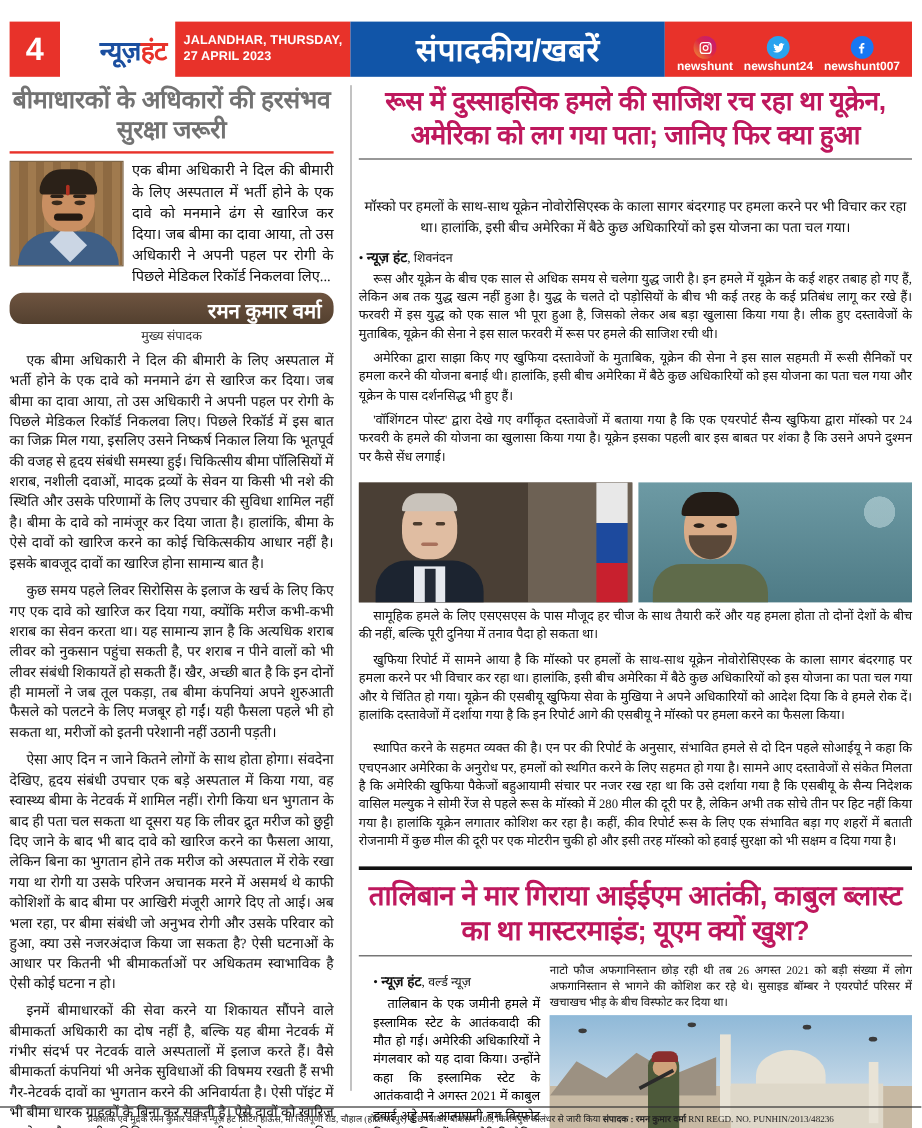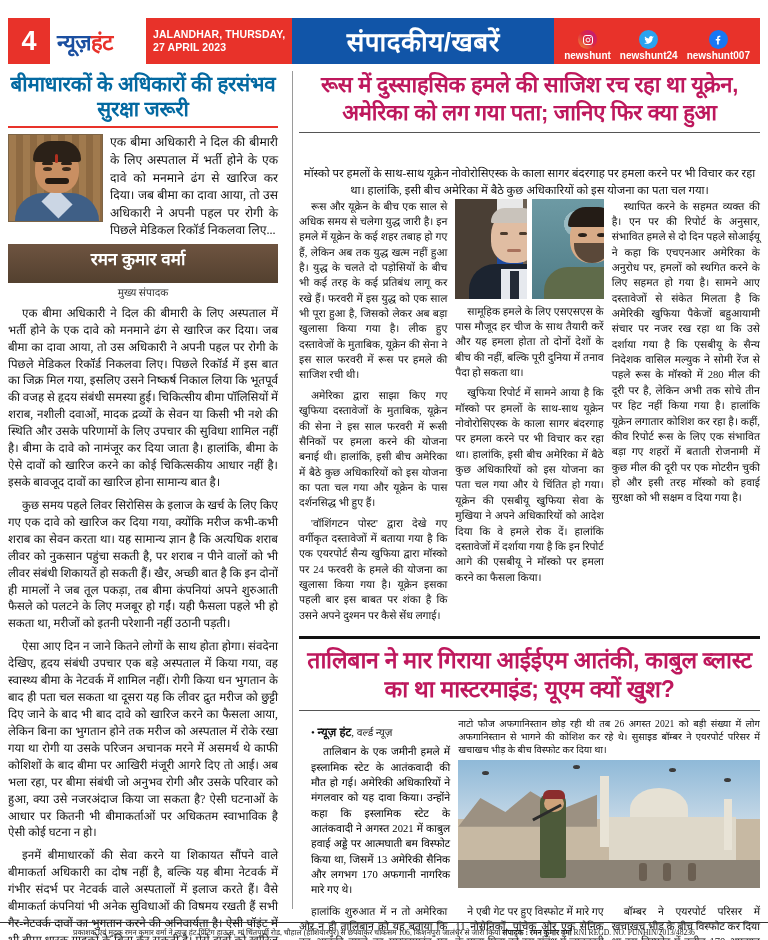--- a/index.html
+++ b/index.html
@@ -12,21 +12,21 @@
   .page { position: relative; width: 768px; height: 940px; background:#fff; padding: 0 8px; }
 
   
   .masthead { display: flex; align-items: stretch; height: 46px; margin-top: 18px; }
   .page-num {
     background: #e8322a; color: #fff; width: 42px;
     display: flex; align-items: center; justify-content: center;
     font-family: "Liberation Sans", sans-serif; font-weight: bold; font-size: 27px;
   }
   .logo-box {
-    background: #ffffff; padding: 0 7px; display: flex; align-items: center; justify-content: flex-start;
+    background: #ffffff; padding: 0 7px; display: flex; align-items: center; justify-content: flex-end;
     min-width: 96px;
   }
   .logo-txt { font-family: "Liberation Sans", sans-serif; font-weight: bold; font-size: 22px; letter-spacing: -.5px; }
   .logo-txt .b { color: #1b4fa0; }
   .logo-txt .r { color: #e8322a; }
   .date-box {
     background: #e8322a; color: #fff; display: flex; flex-direction: column; justify-content: center;
     padding: 0 7px; font-family: "Liberation Sans", sans-serif; font-weight: bold;
     font-size: 10.5px; line-height: 1.22; letter-spacing: .1px; min-width: 112px;
   }
@@ -49,21 +49,21 @@
 
   
   .content { display: flex; margin-top: 7px; height: 838px; }
   .col-left { width: 278px; padding-right: 8px; }
   .vrule { width: 1px; background: #9a9a9a; margin: 0 6px; }
   .col-right { flex: 1; }
 
   
   .edit-head {
     font-family: "Liberation Sans", sans-serif; font-weight: bold;
-    font-size: 20.5px; line-height: 1.23; text-align: center; color: #0369a1; letter-spacing: -.2px;
+    font-size: 20.5px; line-height: 1.23; text-align: center; color: #737373; letter-spacing: -.2px;
   }
   .hr-red { height: 2px; background: #e8322a; margin: 5px 0 6px 0; }
   .author-row { display: flex; gap: 7px; }
   .author-photo {
     width: 95px; height: 88px; flex: none; position: relative; overflow: hidden;
     background: linear-gradient(180deg,#8a6a4a 0%, #b08d63 45%, #7a5c3e 100%);
     border: 1px solid #7d6547;
   }
   .ph-bg { position:absolute; inset:0; background:
       repeating-linear-gradient(90deg,#a07a4e 0 7px,#8e6a42 7px 14px); }
@@ -75,42 +75,42 @@
   .ph-eye2 { position:absolute; left:53px; top:32px; width:9px; height:4px; background:#3a2a1c; border-radius:50%; }
   .ph-tilak{ position:absolute; left:46px; top:19px; width:3px; height:9px; background:#b03020; border-radius:2px;}
   .ph-mous { position:absolute; left:36px; top:43px; width:24px; height:6px; background:#241a12; border-radius:3px; }
   .ph-body { position:absolute; left:6px; bottom:0; width:84px; height:28px; background:#3f5f86; border-radius:30px 30px 0 0; }
   .ph-coll { position:absolute; left:36px; bottom:8px; width:24px; height:20px; background:#cbd6e4; transform: rotate(45deg); }
   .author-lead {
     font-size: 12.2px; line-height: 1.44; text-align: justify; color:#111;
   }
   .name-band {
     background: linear-gradient(180deg,#6e5440,#53402f);
-    color:#fff; text-align: center; padding: 3px 10px 13px 0; margin-top: 4px;
-    font-family: "Liberation Sans", sans-serif; font-weight: bold; font-size: 17px;
+    color:#fff; text-align: right; padding: 3px 10px 0 0; margin-top: 4px;
+    font-family: "Liberation Sans", sans-serif; font-weight: bold; font-size: 17px; border-radius: 11px;
   }
   .name-sub { text-align:center; font-size: 10.5px; color:#333; margin-top: 2px; }
   .edit-body { margin-top: 7px; font-size: 11.6px; line-height: 1.46; text-align: justify; color:#111; }
   .edit-body p { text-indent: 14px; margin-bottom: 6px; }
 
   
   .story-head {
     font-family: "Liberation Sans", sans-serif; font-weight: bold;
     font-size: 22px; line-height: 1.26; text-align: center; color:#be185d; letter-spacing:-.3px;
   }
   .story-head.h2 { font-size: 23px; }
   .rule-thin { height: 1px; background: #555; margin: 6px 0; }
   .rule-thick { height: 3px; background: #111; margin: 8px 0 7px 0; }
   .lead {
     font-size: 11.4px; line-height: 1.45; text-align: center; color:#111; padding: 0 4px; margin-top: 32px;
   }
   .byline { font-size: 11px; color:#111; margin: 7px 0 5px 0; }
   .byline b { font-family:"Liberation Sans", sans-serif; font-size: 11.5px; }
   .byline .sub { font-size: 10.3px; }
-  .cols3 { display: flex; gap: 8px; }
+  .cols3 { display: flex; gap: 8px; flex-direction: column; }
   .cols3 .c { flex: 1; font-size: 10.6px; line-height: 1.45; text-align: justify; color:#111; }
   .cols3 .c p { text-indent: 12px; margin-bottom: 5px; }
   .photo-pair { display: flex; gap: 5px; }
   .pw { width: 50%; }
 
   .photo { position: relative; overflow: hidden; background:#29435c; }
   
   .pt { height: 100px; background: linear-gradient(180deg,#5d5146 0%,#3b332b 100%); }
   .pt .wall { position:absolute; inset:0; background: linear-gradient(90deg,#4a3f35 0 62%, #6d6154 62% 100%); }
   .pt .flag { position:absolute; right:4px; top:0; width:26px; height:100%;
@@ -247,25 +247,29 @@
 
     <div class="vrule"></div>
 
     <div class="col-right">
 
       <div>
         <div class="story-head">रूस में दुस्साहसिक हमले की साजिश रच रहा था यूक्रेन, अमेरिका को लग गया पता; जानिए फिर क्या हुआ</div>
         <div class="rule-thin"></div>
         <div class="lead">मॉस्को पर हमलों के साथ-साथ यूक्रेन नोवोरोसिएस्क के काला सागर बंदरगाह पर हमला करने पर भी विचार कर रहा था। हालांकि, इसी बीच अमेरिका में बैठे कुछ अधिकारियों को इस योजना का पता चल गया।</div>
 
+        <div class="byline">
+          • <b>न्यूज़ हंट</b>,
+          <span class="sub">शिवनंदन</span>
+        </div>
 
         <div class="cols3">
           <div class="c">
             <p>रूस और यूक्रेन के बीच एक साल से अधिक समय से चलेगा युद्ध जारी है। इन हमले में यूक्रेन के कई शहर तबाह हो गए हैं, लेकिन अब तक युद्ध खत्म नहीं हुआ है। युद्ध के चलते दो पड़ोसियों के बीच भी कई तरह के कई प्रतिबंध लागू कर रखे हैं। फरवरी में इस युद्ध को एक साल भी पूरा हुआ है, जिसको लेकर अब बड़ा खुलासा किया गया है। लीक हुए दस्तावेजों के मुताबिक, यूक्रेन की सेना ने इस साल फरवरी में रूस पर हमले की साजिश रची थी।</p>
-            <p>अमेरिका द्वारा साझा किए गए खुफिया दस्तावेजों के मुताबिक, यूक्रेन की सेना ने इस साल फरवरी में रूसी सैनिकों पर हमला करने की योजना बनाई थी। हालांकि, इसी बीच अमेरिका में बैठे कुछ अधिकारियों को इस योजना का पता चल गया और यूक्रेन के पास दर्शनसिद्ध भी हुए हैं।</p>
+            <p>अमेरिका द्वारा साझा किए गए खुफिया दस्तावेजों के मुताबिक, यूक्रेन की सेना ने इस साल सहमती में रूसी सैनिकों पर हमला करने की योजना बनाई थी। हालांकि, इसी बीच अमेरिका में बैठे कुछ अधिकारियों को इस योजना का पता चल गया और यूक्रेन के पास दर्शनसिद्ध भी हुए हैं।</p>
             <p>'वॉशिंगटन पोस्ट' द्वारा देखे गए वर्गीकृत दस्तावेजों में बताया गया है कि एक एयरपोर्ट सैन्य खुफिया द्वारा मॉस्को पर 24 फरवरी के हमले की योजना का खुलासा किया गया है। यूक्रेन इसका पहली बार इस बाबत पर शंका है कि उसने अपने दुश्मन पर कैसे सेंध लगाई।</p>
           </div>
           <div class="c">
             <div class="photo-pair">
               <div class="pw">
                 <div class="photo pt">
                   <div class="wall"></div>
                     <div class="flag"></div>
                   <div class="suit"></div>
                     <div class="shirt"></div>

